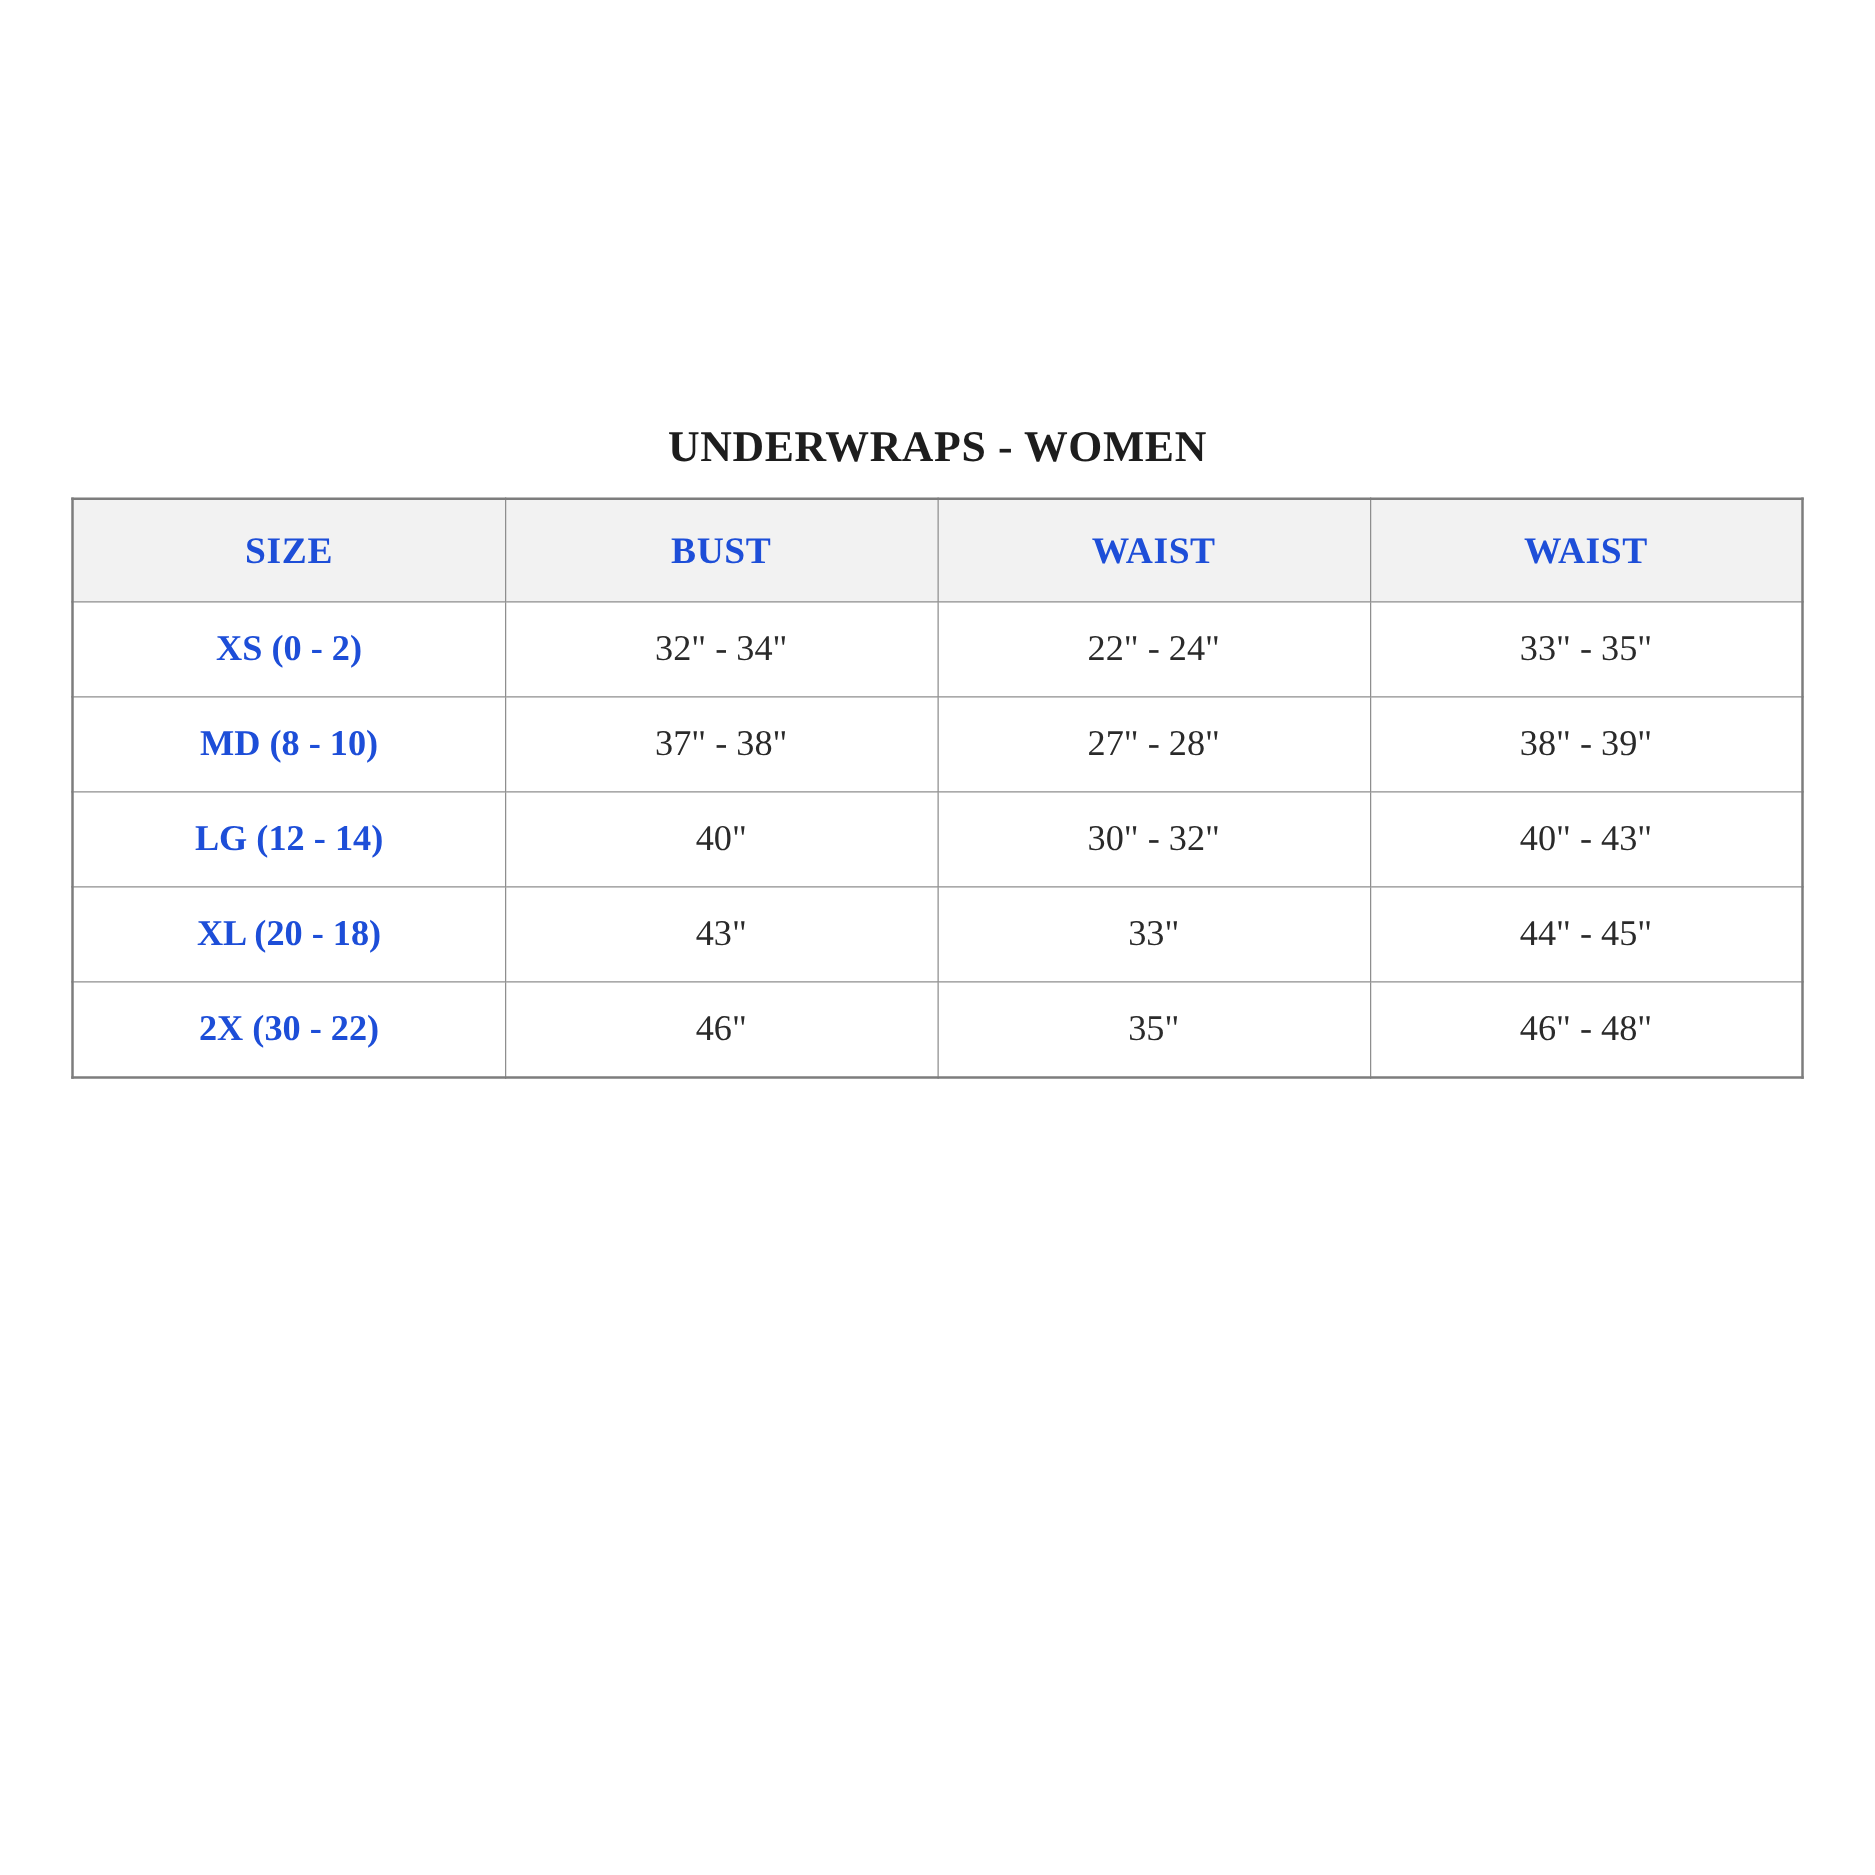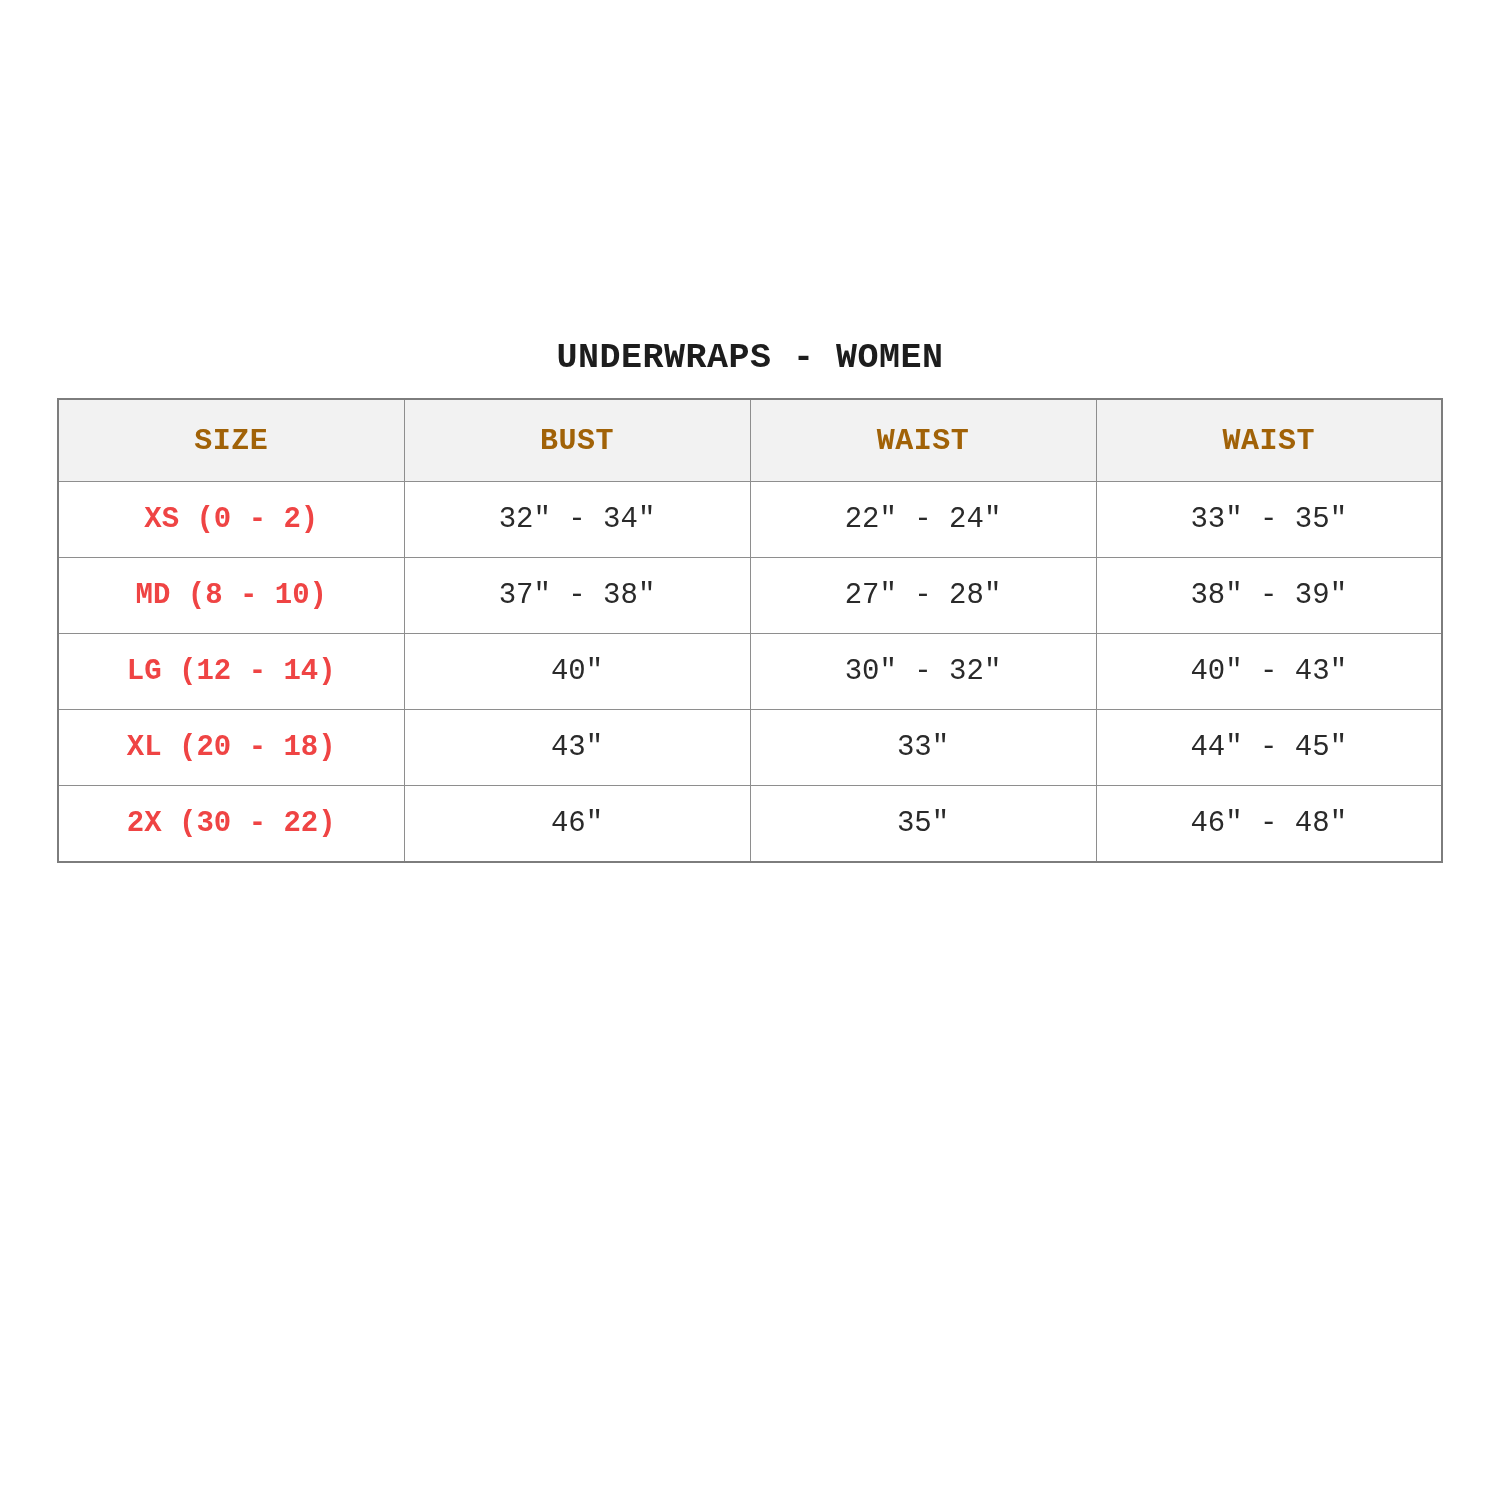--- a/index.html
+++ b/index.html
@@ -5,21 +5,21 @@
   html, body {
     margin: 0;
     padding: 0;
     background: #ffffff;
   }
   .canvas {
     position: relative;
     width: 1500px;
     height: 1500px;
     background: #ffffff;
-    font-family: Liberation Mono, monospace;
+    font-family: Liberation Serif, serif;
     overflow: hidden;
   }
   .title {
     position: absolute;
     top: 338px;
     left: 0;
     width: 1500px;
     margin: 0;
     text-align: center;
     font-size: 35px;
@@ -42,32 +42,32 @@
     text-align: center;
     vertical-align: middle;
     padding: 0;
   }
   table.size-table th {
     height: 81px;
     background: #f2f2f2;
     font-size: 30px;
     font-weight: 700;
     letter-spacing: 0.5px;
-    color: #a16207;
+    color: #1d4ed8;
   }
   table.size-table td {
     height: 75px;
     background: #ffffff;
     font-size: 29px;
     font-weight: 400;
     color: #2a2a2a;
   }
   table.size-table td.size-cell {
     font-weight: 700;
-    color: #ef4444;
+    color: #1d4ed8;
   }
 </style>
 </head>
 <body>
 
 <div class="canvas">
 
   <h1 class="title">UNDERWRAPS - WOMEN</h1>
 
   <table class="size-table">

